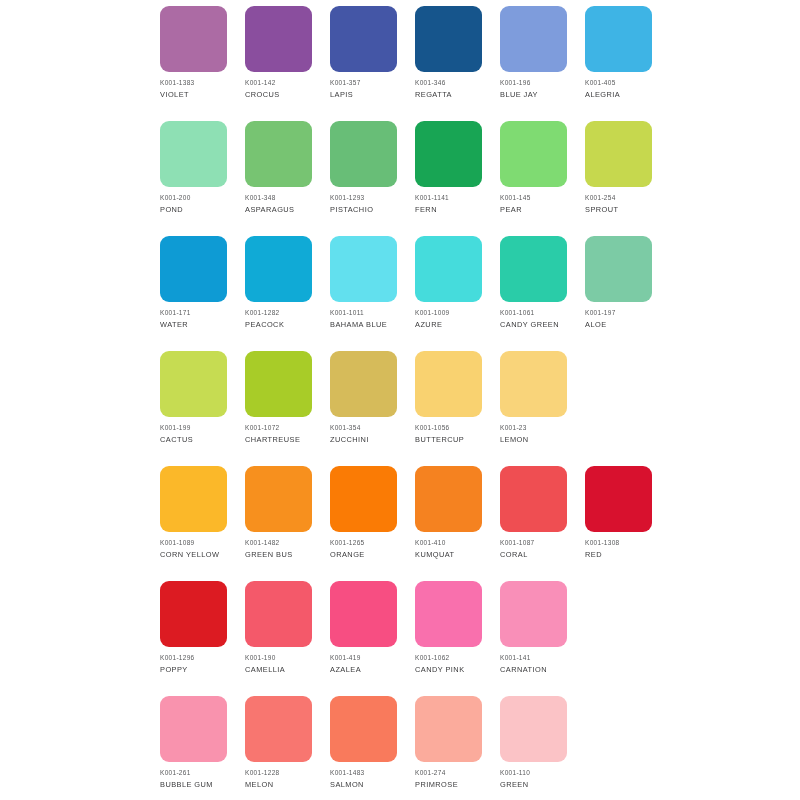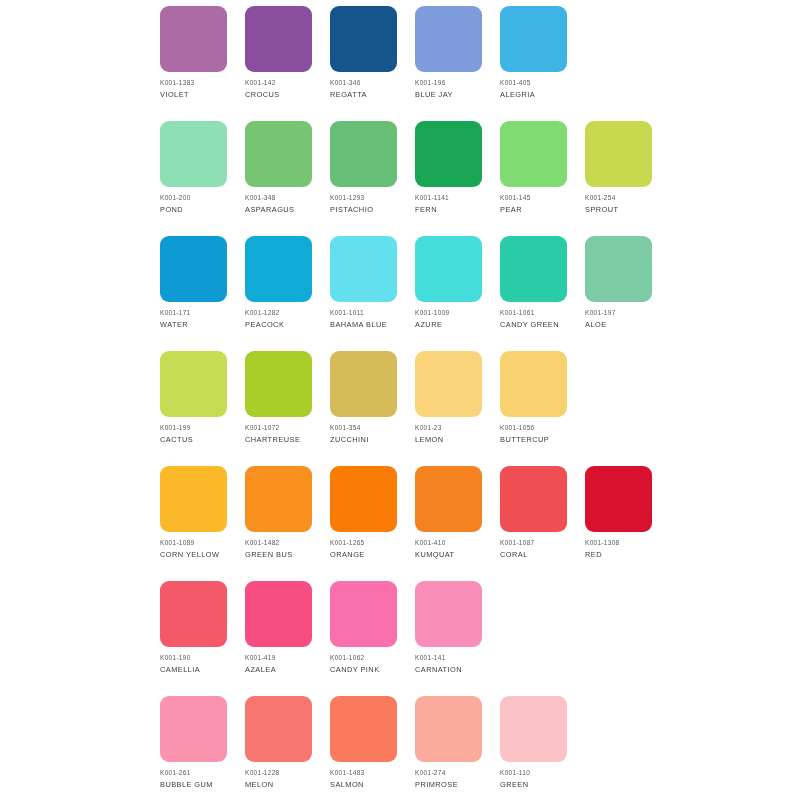--- a/index.html
+++ b/index.html
@@ -78,20 +78,25 @@
           <div class="swatch-chip" style="background: rgb(172, 107, 164);"></div>
           <div class="swatch-code">K001-1383</div>
           <div class="swatch-name">VIOLET</div>
         </div>
         <div class="swatch-cell">
           <div class="swatch-chip" style="background: rgb(138, 78, 158);"></div>
           <div class="swatch-code">K001-142</div>
           <div class="swatch-name">CROCUS</div>
         </div>
         <div class="swatch-cell">
+          <div class="swatch-chip" style="background: rgb(68, 86, 166);"></div>
+          <div class="swatch-code">K001-357</div>
+          <div class="swatch-name">LAPIS</div>
+        </div>
+        <div class="swatch-cell">
           <div class="swatch-chip" style="background: rgb(22, 85, 140);"></div>
           <div class="swatch-code">K001-346</div>
           <div class="swatch-name">REGATTA</div>
         </div>
         <div class="swatch-cell">
           <div class="swatch-chip" style="background: rgb(126, 156, 220);"></div>
           <div class="swatch-code">K001-196</div>
           <div class="swatch-name">BLUE JAY</div>
         </div>
         <div class="swatch-cell">
@@ -174,29 +179,29 @@
           <div class="swatch-chip" style="background: rgb(168, 204, 40);"></div>
           <div class="swatch-code">K001-1072</div>
           <div class="swatch-name">CHARTREUSE</div>
         </div>
         <div class="swatch-cell">
           <div class="swatch-chip" style="background: rgb(214, 187, 90);"></div>
           <div class="swatch-code">K001-354</div>
           <div class="swatch-name">ZUCCHINI</div>
         </div>
         <div class="swatch-cell">
+          <div class="swatch-chip" style="background: rgb(249, 210, 112);"></div>
+          <div class="swatch-code">K001-1056</div>
+          <div class="swatch-name">BUTTERCUP</div>
+        </div>
+        <div class="swatch-cell">
           <div class="swatch-chip" style="background: rgb(249, 212, 122);"></div>
           <div class="swatch-code">K001-23</div>
           <div class="swatch-name">LEMON</div>
         </div>
-        <div class="swatch-cell">
-          <div class="swatch-chip" style="background: rgb(249, 210, 112);"></div>
-          <div class="swatch-code">K001-1056</div>
-          <div class="swatch-name">BUTTERCUP</div>
-        </div>
       </div>
       <div class="swatch-row">
         <div class="swatch-cell">
           <div class="swatch-chip" style="background: rgb(251, 184, 41);"></div>
           <div class="swatch-code">K001-1089</div>
           <div class="swatch-name">CORN YELLOW</div>
         </div>
         <div class="swatch-cell">
           <div class="swatch-chip" style="background: rgb(247, 144, 30);"></div>
           <div class="swatch-code">K001-1482</div>
@@ -217,20 +222,25 @@
           <div class="swatch-code">K001-1087</div>
           <div class="swatch-name">CORAL</div>
         </div>
         <div class="swatch-cell">
           <div class="swatch-chip" style="background: rgb(216, 17, 46);"></div>
           <div class="swatch-code">K001-1308</div>
           <div class="swatch-name">RED</div>
         </div>
       </div>
       <div class="swatch-row">
+        <div class="swatch-cell">
+          <div class="swatch-chip" style="background: rgb(220, 27, 34);"></div>
+          <div class="swatch-code">K001-1296</div>
+          <div class="swatch-name">POPPY</div>
+        </div>
         <div class="swatch-cell">
           <div class="swatch-chip" style="background: rgb(244, 89, 106);"></div>
           <div class="swatch-code">K001-190</div>
           <div class="swatch-name">CAMELLIA</div>
         </div>
         <div class="swatch-cell">
           <div class="swatch-chip" style="background: rgb(247, 78, 130);"></div>
           <div class="swatch-code">K001-419</div>
           <div class="swatch-name">AZALEA</div>
         </div>

